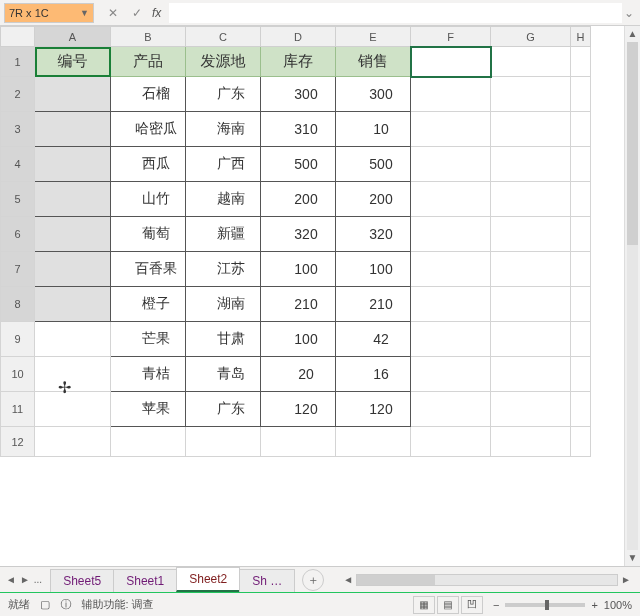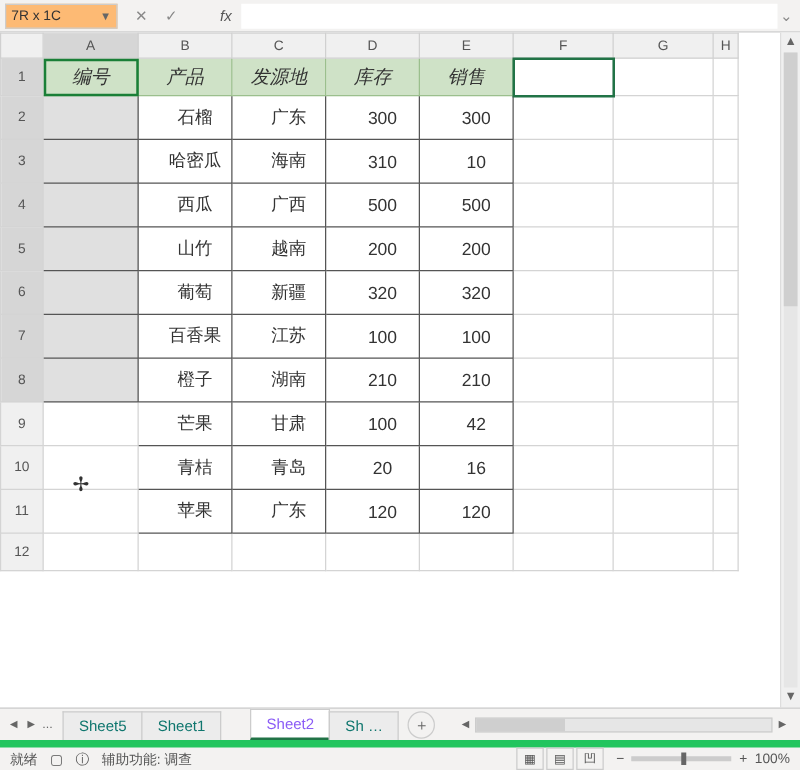--- a/index.html
+++ b/index.html
@@ -30,21 +30,21 @@
   border: 1px solid #ccc;
   display: flex;
   align-items: center;
   justify-content: space-between;
   padding: 0 4px;
   font-size: 11px;
 }
 .namebox .dd { color: #666; font-size: 9px; }
 .fx-group { display: flex; align-items: center; margin-left: 10px; gap: 6px; }
 .fx-btn { width: 18px; text-align: center; color: #888; font-size: 12px; }
-.fx-label { font-style: italic; color: #555; margin-left: 24px; }
+.fx-label { font-style: italic; color: #555; }
 .formula-input { flex: 1; height: 20px; background: #fff; border: none; margin-left: 8px; }
 .fbar-expand { width: 14px; color: #888; text-align: center; }
 
 
 .grid-wrap { position: relative; height: 530px; overflow: hidden; }
 table.grid {
   border-collapse: collapse;
   table-layout: fixed;
 }
 .grid th, .grid td {
@@ -81,21 +81,20 @@
 
 
 tr.datarow td.cell { height: 35px; font-size: 14px; }
 tr.hrow td.cell { height: 30px; }
 
 
 .hdrcell {
   background: #cfe2c7 !important;
   border: 1.5px solid #9bbf8d !important;
   font-size: 15px;
-  font-style: italic;
 }
 
 
 .bordered { border: 1.5px solid #555 !important; padding-left: 16px; }
 
 
 .selshade { background: #e0e0e0 !important; border: 1.5px solid #555 !important; }
 .sel-outline { outline: 2px solid #1a7f37; outline-offset: -2px; }
 
 
@@ -125,38 +124,38 @@
 }
 .tabnav { display: flex; gap: 4px; color: #666; font-size: 10px; margin-right: 8px; }
 .tabnav span { cursor: pointer; }
 .tabs { display: flex; align-items: flex-end; height: 100%; }
 .tab {
   padding: 4px 12px;
   background: #ececec;
   border: 1px solid #ccc;
   border-bottom: none;
   font-size: 12px;
-  color: #0f766e;
+  color: #701a75;
   margin-right: -1px;
   cursor: pointer;
 }
-.tab.active { background: #fff; border-bottom: 2px solid #217346; color: #8b5cf6; margin-left: 24px; }
+.tab.active { background: #fff; border-bottom: 2px solid #217346; color: #7f1d1d; }
 .tab-add { width: 22px; height: 22px; border: 1px solid #ccc; border-radius: 50%; text-align: center; line-height: 20px; margin-left: 8px; color: #666; cursor: pointer; }
 .hscroll { flex: 1; margin-left: 16px; height: 14px; display: flex; align-items: center; }
 .hscroll .track { flex: 1; height: 12px; background: #e6e6e6; border: 1px solid #ccc; position: relative; }
 .hscroll .thumb { position: absolute; left: 0; top: 0; height: 100%; width: 30%; background: #cfcfcf; }
 .hscroll .arr { width: 16px; text-align: center; color: #666; font-size: 10px; }
 
 
 .statusbar {
   position: absolute;
   bottom: 0; left: 0; right: 0;
   height: 24px;
   background: #f3f2f1;
-  border-top: 6px solid #22c55e;
+  border-top: 1px solid #22c55e;
   display: flex;
   align-items: center;
   padding: 0 8px;
   font-size: 11px;
   color: #555;
   gap: 10px;
 }
 .statusbar .spacer { flex: 1; }
 .views { display: flex; gap: 2px; }
 .views .v { width: 22px; height: 18px; border: 1px solid #ccc; display: flex; align-items: center; justify-content: center; font-size: 10px; }

